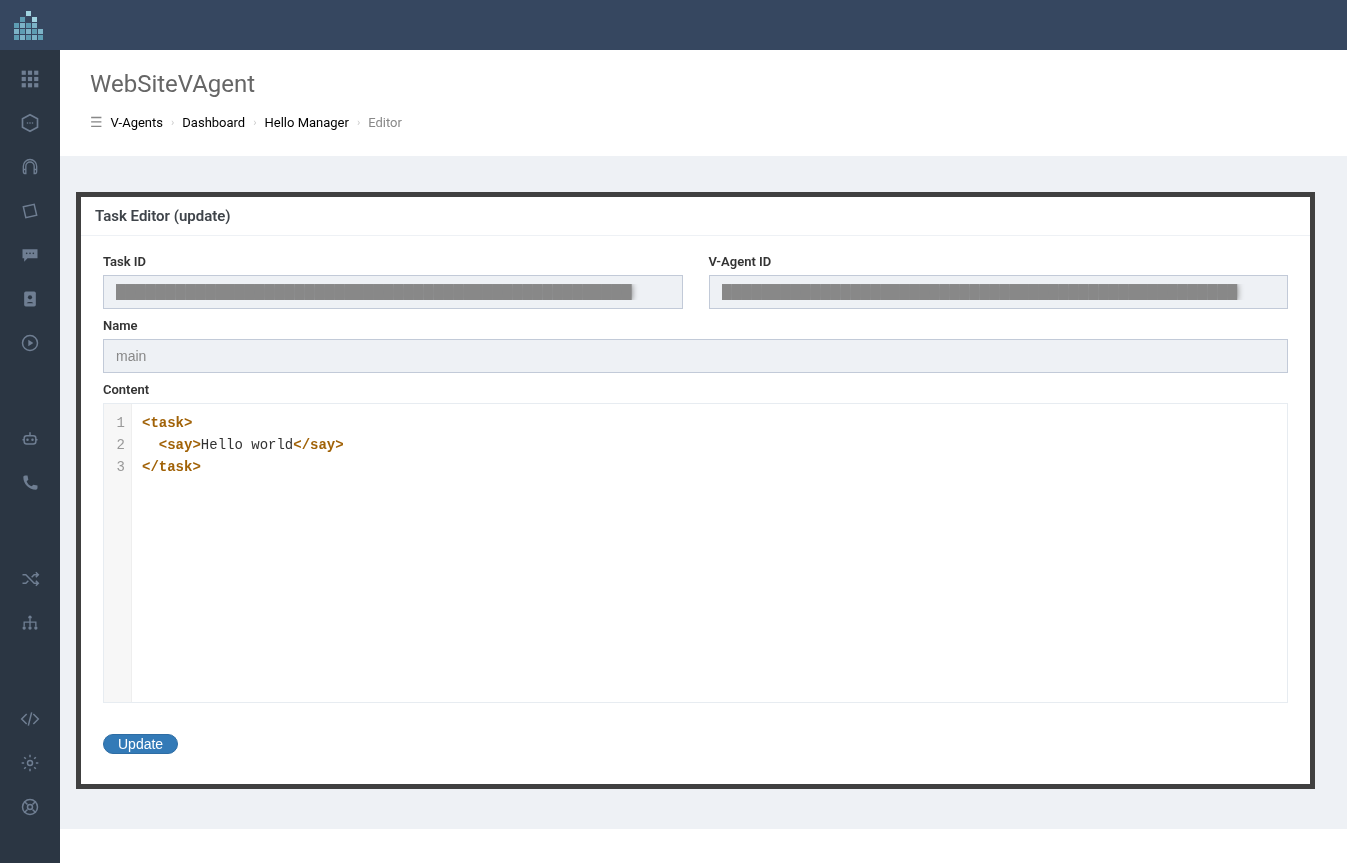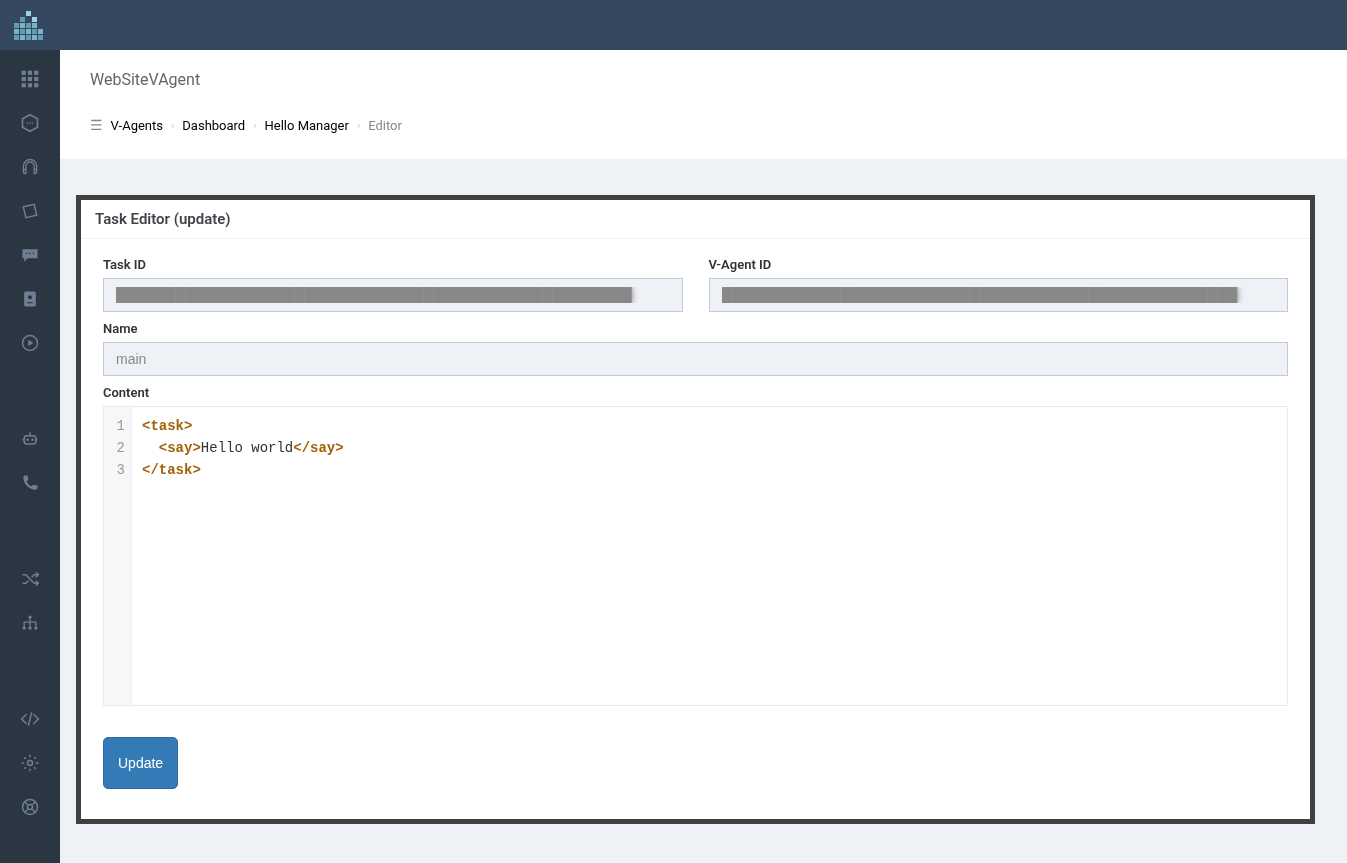--- a/index.html
+++ b/index.html
@@ -13,21 +13,21 @@
 .logo .off { background: transparent; }
 
 .layout { display: flex; min-height: calc(100vh - 50px); }
 .sidebar { width: 60px; background: #2b3643; display: flex; flex-direction: column; align-items: center; padding-top: 18px; gap: 22px; }
 .sidebar .spacer { height: 30px; }
 .nav-icon { color: #6f7e92; width: 22px; height: 22px; display:flex; align-items:center; justify-content:center; cursor:pointer; }
 .nav-icon svg { width: 20px; height: 20px; fill: currentColor; }
 
 .page { flex:1; background:#fff; }
 .page-header { padding: 20px 30px 26px 30px; background:#fff; }
-.page-title { font-size: 16px; font-weight: 400; color: #666; margin-bottom:28px; }
+.page-title { font-size: 24px; font-weight: 400; color: #666; margin-bottom:16px; }
 .breadcrumb { font-size:13px; color:#888; display:flex; align-items:center; gap:8px; }
 .breadcrumb .sep { color:#ccc; font-size:11px; }
 .breadcrumb a { color:#000000; text-decoration:none; cursor:pointer; }
 .breadcrumb .menu-toggle { color:#888; font-size:14px; }
 
 .content-outer { background:#eef1f5; padding: 36px 32px 40px 16px; }
 .panel { background:#fff; border:5px solid #404040; }
 .panel-header { padding:10px 14px; border-bottom:1px solid #eef1f5; font-size:15px; font-weight:600; color:#3f444a; }
 .panel-body { padding: 18px 22px 30px 22px; }
 
@@ -39,21 +39,21 @@
 .form-control[readonly] { background:#eef1f5; color:#888; filter: blur(0); }
 .blurred { color:transparent; text-shadow: 0 0 6px #777; user-select:none; filter: blur(3px); }
 
 .code-editor { border:1px solid #e7ecf1; display:flex; font-family: Consolas, Monaco, "Courier New", monospace; font-size:14px; min-height:300px; }
 .gutter { background:#f7f7f7; color:#999; text-align:right; padding:8px 6px; user-select:none; border-right:1px solid #eee; min-width:28px; }
 .gutter div { height:22px; line-height:22px; }
 .code { padding:8px 10px; white-space:pre; line-height:22px; color:#333; flex:1; }
 .tag { color: #a16207; font-weight: bold; }
 .txt { color: #333; }
 
-.btn { background:#337ab7; color:#fff; border:1px solid #2e6da4; padding:17px 14px; font-size:14px; cursor:pointer; border-radius:5px; margin-top:22px; }
+.btn { background:#337ab7; color:#fff; border:1px solid #2e6da4; padding:1px 14px; font-size:14px; cursor:pointer; border-radius:13px; margin-top:22px; }
 </style>
 </head>
 <body>
 
 <div class="topbar">
   <div class="logo">
     <span class="off"></span>
       <span class="off"></span>
       <span class="d2"></span>
       <span class="off"></span>

